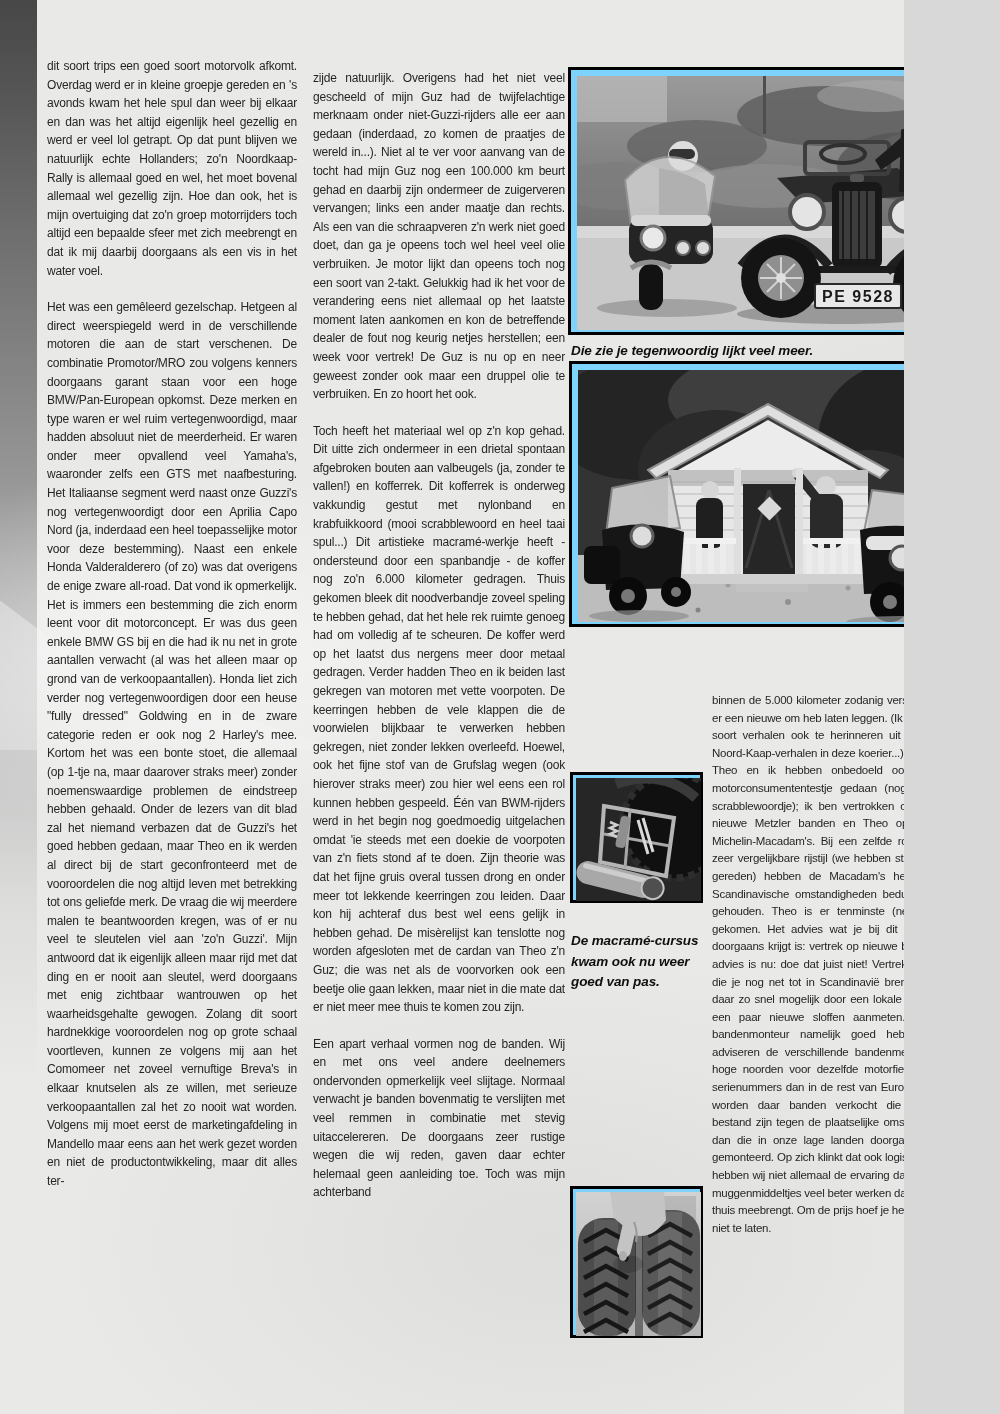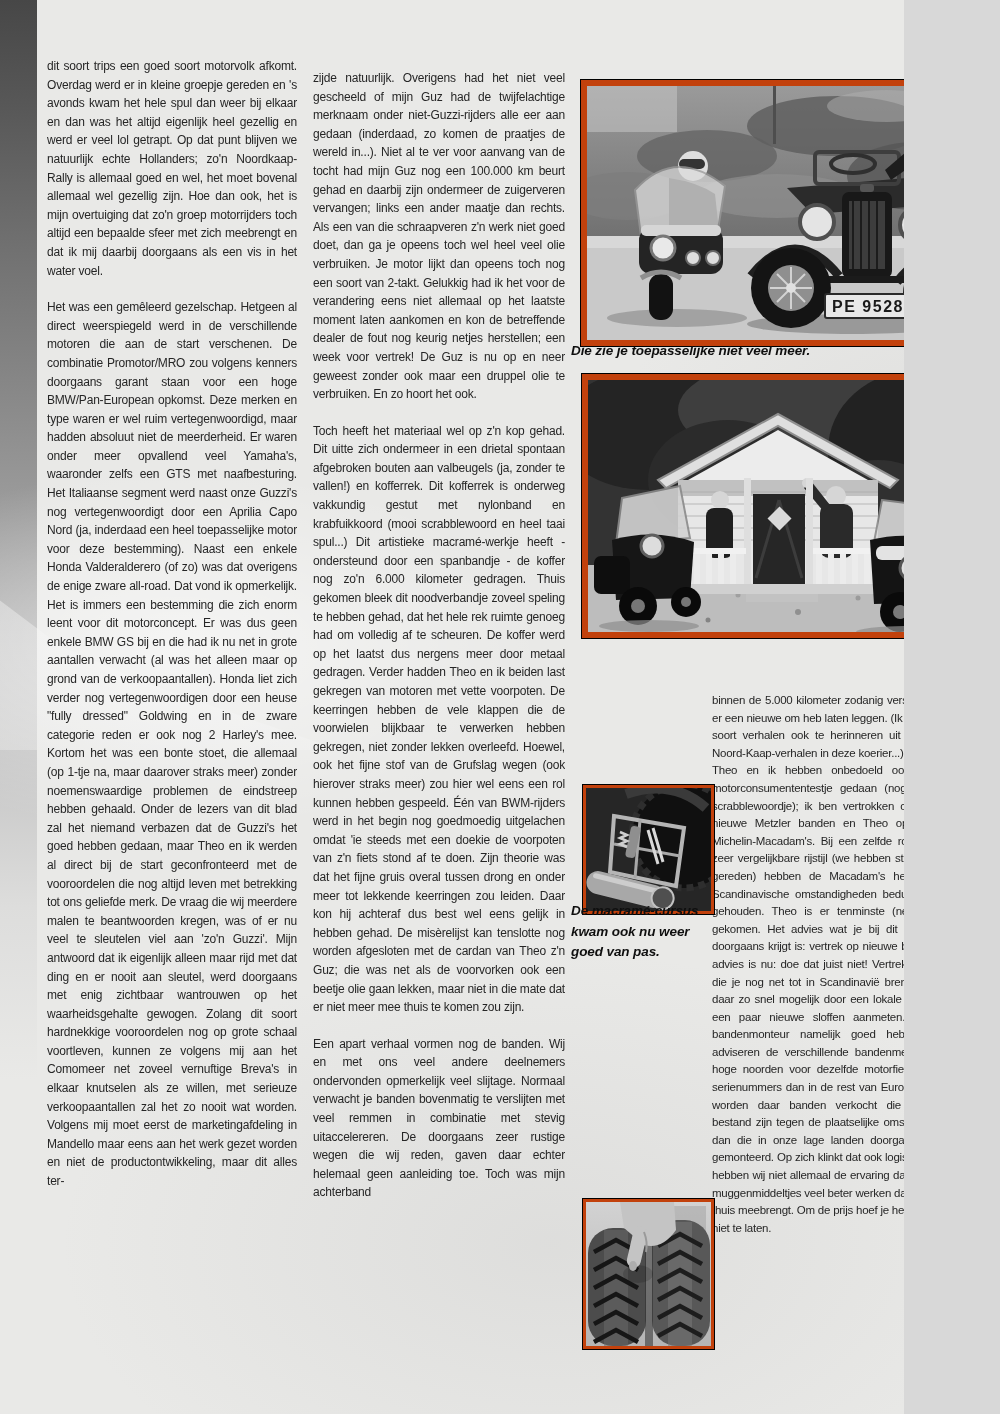--- a/index.html
+++ b/index.html
@@ -23,24 +23,24 @@
   .col p:last-child{margin-bottom:0;}
   .col-1{left:47px;top:57px;width:250px;height:1300px;}
   .col-2{left:313px;top:69px;width:252px;height:1300px;}
   .col-4{left:712px;top:650px;width:253px;height:700px;font-size:11.5px;line-height:17.6px;letter-spacing:-.25px;margin-top:42px;}
   .col-4 p{margin:0;}
   
   .caption{position:absolute;font-weight:700;font-style:italic;font-size:13.5px;
            line-height:20.5px;color:#0f0f0f;letter-spacing:-.1px;}
   .cap-1{left:571px;top:341px;width:393px;}
   .cap-2{left:571px;top:646px;width:136px;}
-  .cap-3{left:571px;top:901px;width:136px;}
+  .cap-3{left:571px;top:931px;width:136px;}
   .cap-4{left:571px;top:1100px;width:136px;}
   
-  .photo{position:absolute;background:#c2410c;border:1px solid #000000;box-sizing:border-box;padding:6px;margin:12px;}
+  .photo{position:absolute;background:#7dd3fc;border:3px solid #000000;box-sizing:border-box;padding:6px;margin:0;}
   .photo svg{display:block;}
   .photo-1{left:568px;top:67px;width:396px;height:268px;}
   .photo-2{left:569px;top:361px;width:394px;height:266px;}
   .photo-3{left:570px;top:772px;width:133px;height:131px;padding:3px;}
   .photo-4{left:570px;top:1186px;width:133px;height:152px;padding:3px;}
   .page-number{position:absolute;left:900px;top:1364px;width:60px;text-align:right;
                font-weight:700;font-size:13.5px;color:#1a1a1a;}
 </style>
 </head>
 <body>
@@ -134,21 +134,21 @@
         <path d="M2 36 Q20 28 38 36 L42 98 L0 98 Z" fill="#1d1d1d"></path>
         <path d="M4 42 L-24 66 L-18 76 L8 58 Z" fill="#1d1d1d"></path>
         <rect x="8" y="98" width="13" height="78" fill="#2f2f2f"></rect>
         <rect x="25" y="98" width="13" height="82" fill="#2f2f2f"></rect>
         <rect x="4" y="174" width="20" height="8" rx="3" fill="#111"></rect>
         <rect x="22" y="178" width="20" height="8" rx="3" fill="#111"></rect>
       </g>
     </svg>
   </figure>
 
-  <div class="caption cap-1">Die zie je toepasselijke niet veel meer.</div>
+  <div class="caption cap-1">Die zie je tegenwoordig lijkt veel meer.</div>
 
   <figure class="photo photo-2">
     <svg width="380" height="252" viewBox="0 0 380 252">
       <rect width="380" height="252" fill="#333"></rect>
       <ellipse cx="60" cy="50" rx="90" ry="60" fill="#242424"></ellipse>
       <ellipse cx="200" cy="30" rx="110" ry="50" fill="#3e3e3e"></ellipse>
       <ellipse cx="330" cy="70" rx="90" ry="80" fill="#222"></ellipse>
       <ellipse cx="140" cy="100" rx="80" ry="60" fill="#2b2b2b"></ellipse>
       <ellipse cx="290" cy="140" rx="70" ry="60" fill="#303030"></ellipse>
       <rect x="0" y="185" width="380" height="67" fill="#bdbdbd"></rect>

